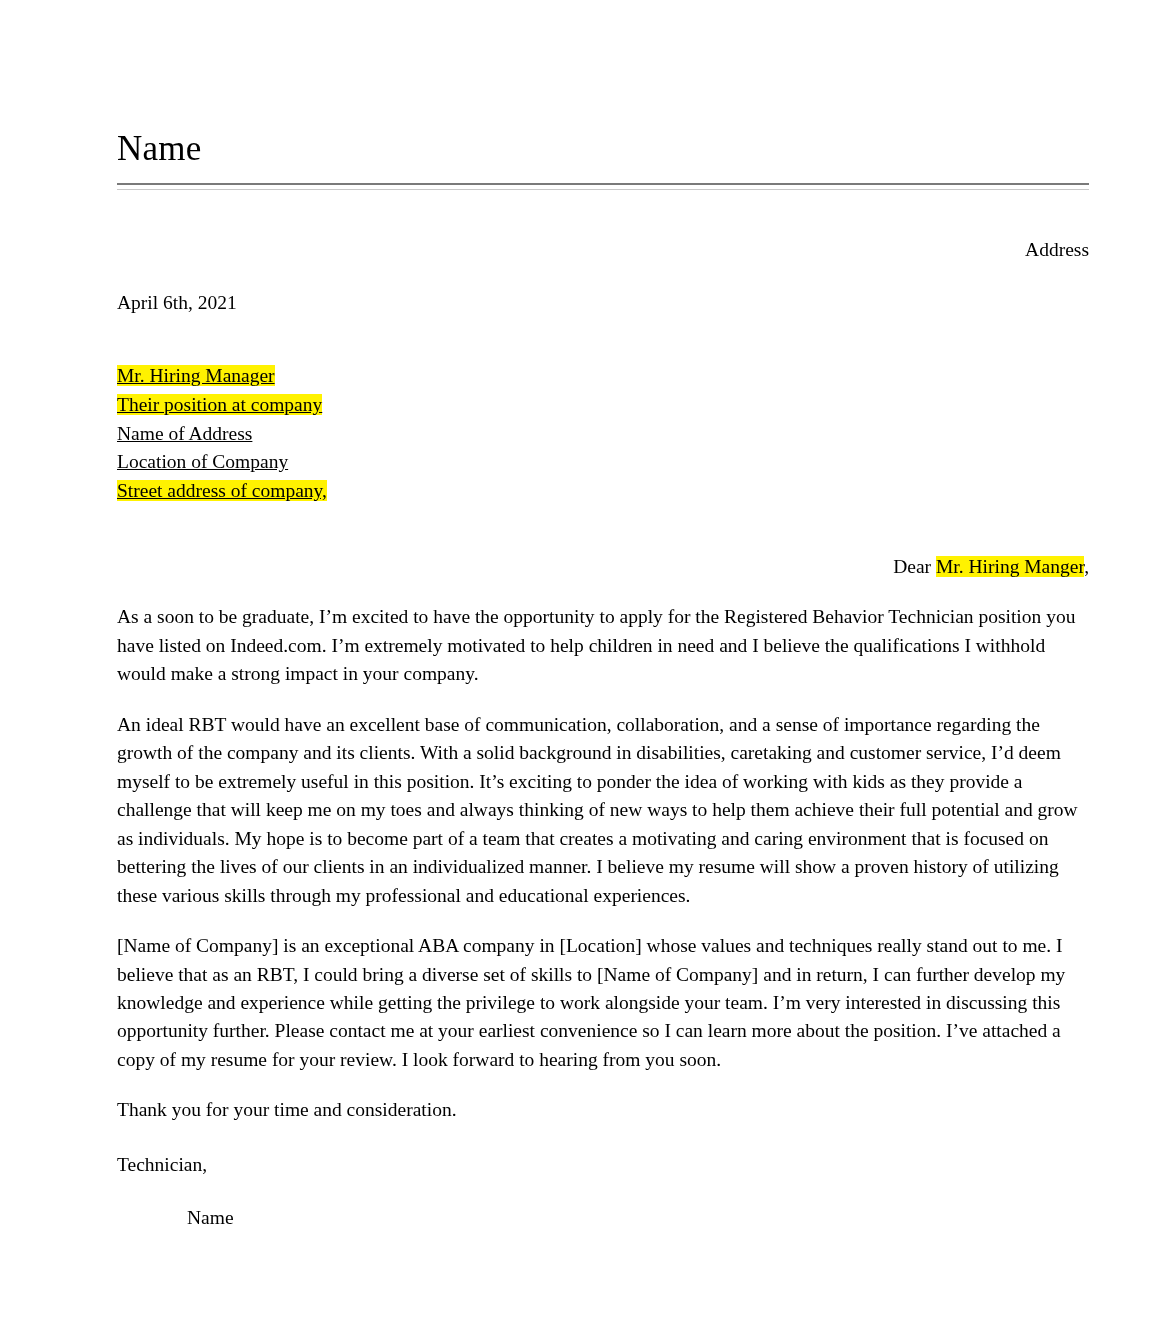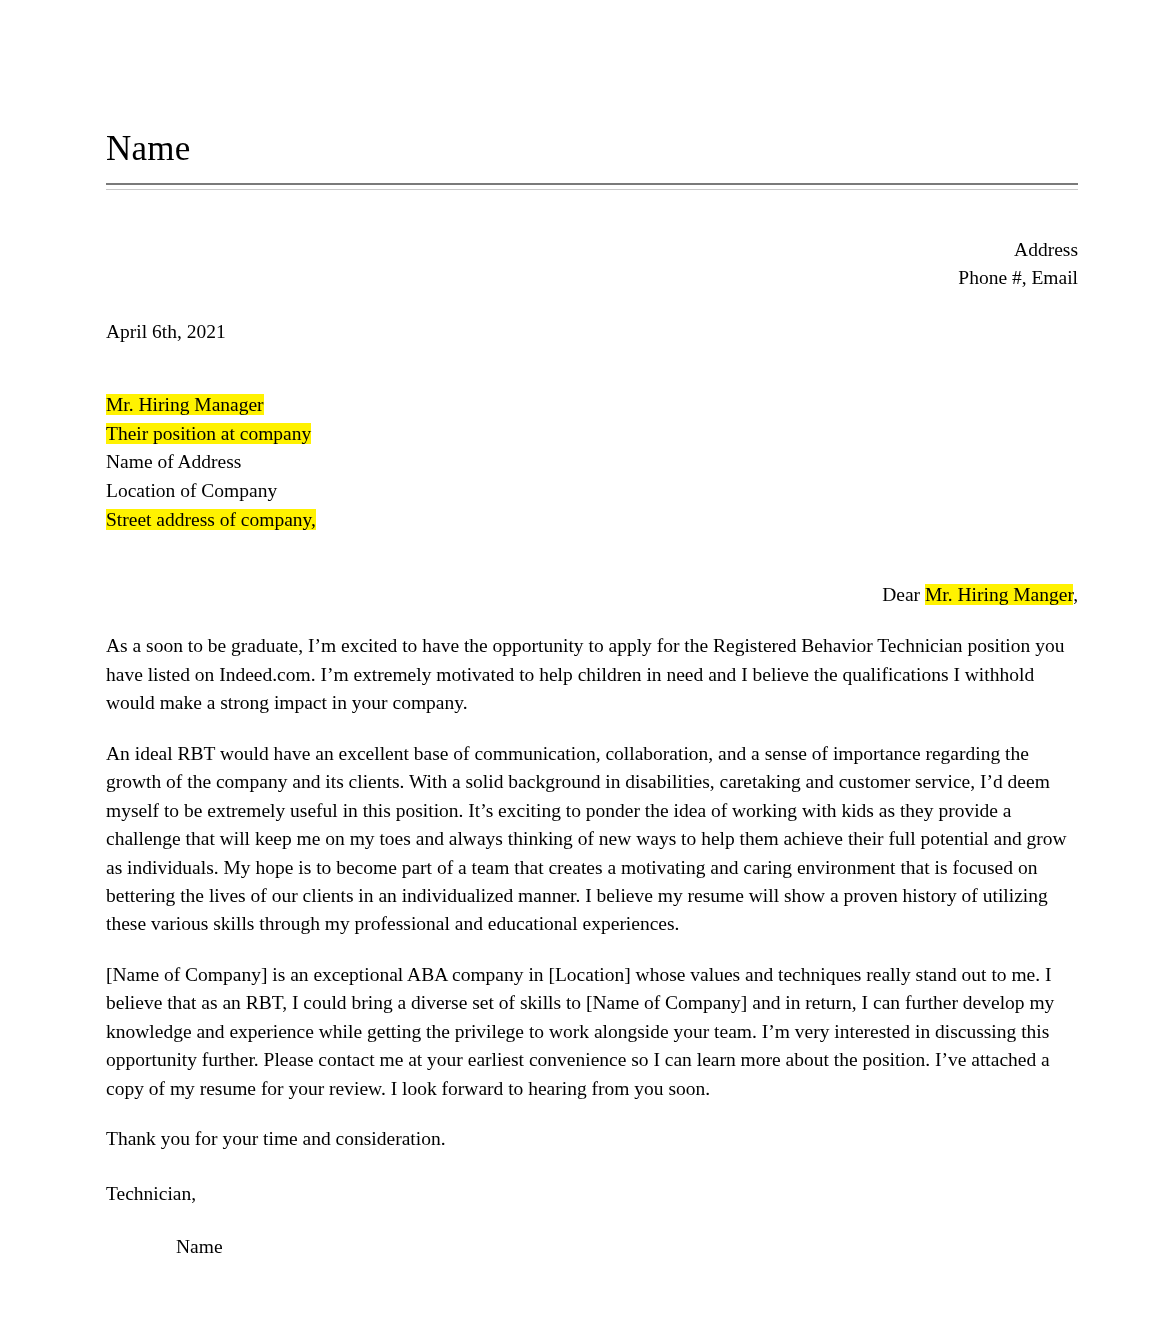--- a/index.html
+++ b/index.html
@@ -15,21 +15,21 @@
   }
   .page {
     position: relative;
     width: 1170px;
     min-height: 1334px;
     box-sizing: border-box;
     padding: 0;
   }
   .letter {
     position: absolute;
-    left: 106px;
+    left: 117px;
     top: 0;
     width: 972px;
   }
   .header-name {
     font-size: 35px;
     line-height: 1.1;
     letter-spacing: 0.2px;
     padding-top: 130px;
     font-weight: normal;
     color: #000;
@@ -49,20 +49,21 @@
   }
   .date-line {
     margin-top: 25px;
     font-size: 19.5px;
     line-height: 1.48;
   }
   .recipient-block {
     margin-top: 44px;
     font-size: 19.5px;
     line-height: 1.47;
+    text-decoration: underline;
   }
   .recipient-block div {
     white-space: pre;
   }
   .salutation {
     margin-top: 47px;
     font-size: 19.5px;
     line-height: 1.48;
     text-align: right;
   }
@@ -94,21 +95,20 @@
 <body>
 
 <div class="page">
   <div class="letter">
 
     <div class="header-name">Name</div>
     <div class="header-rule"></div>
 
     <div class="contact-block">
       <div>Address</div>
-      <div>Phone #, Email</div>
     </div>
 
     <div class="date-line">April 6th, 2021</div>
 
     <div class="recipient-block">
       <div><span class="hl inline">Mr. Hiring Manager</span></div>
       <div><span class="hl inline">Their position at company</span></div>
       <div><span class="inline">Name of Address</span></div>
       <div><span class="inline">Location of Company</span></div>
       <div><span class="hl inline">Street address of company,</span></div>

